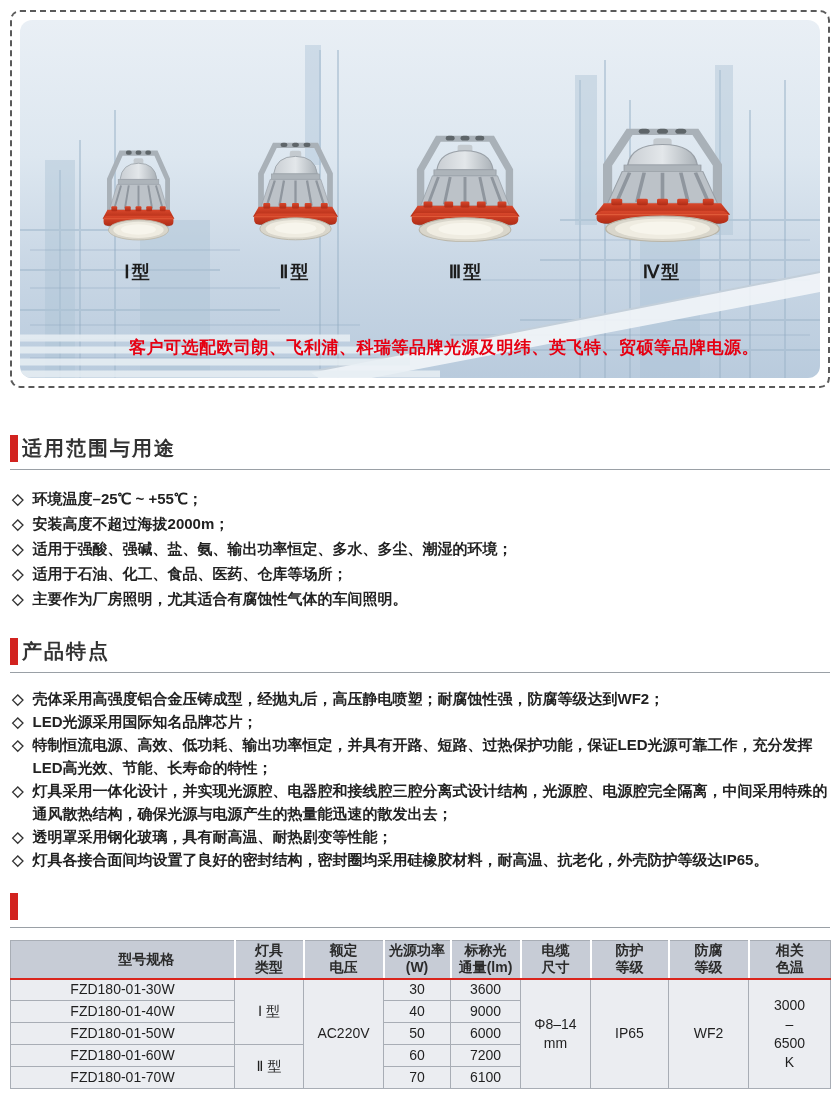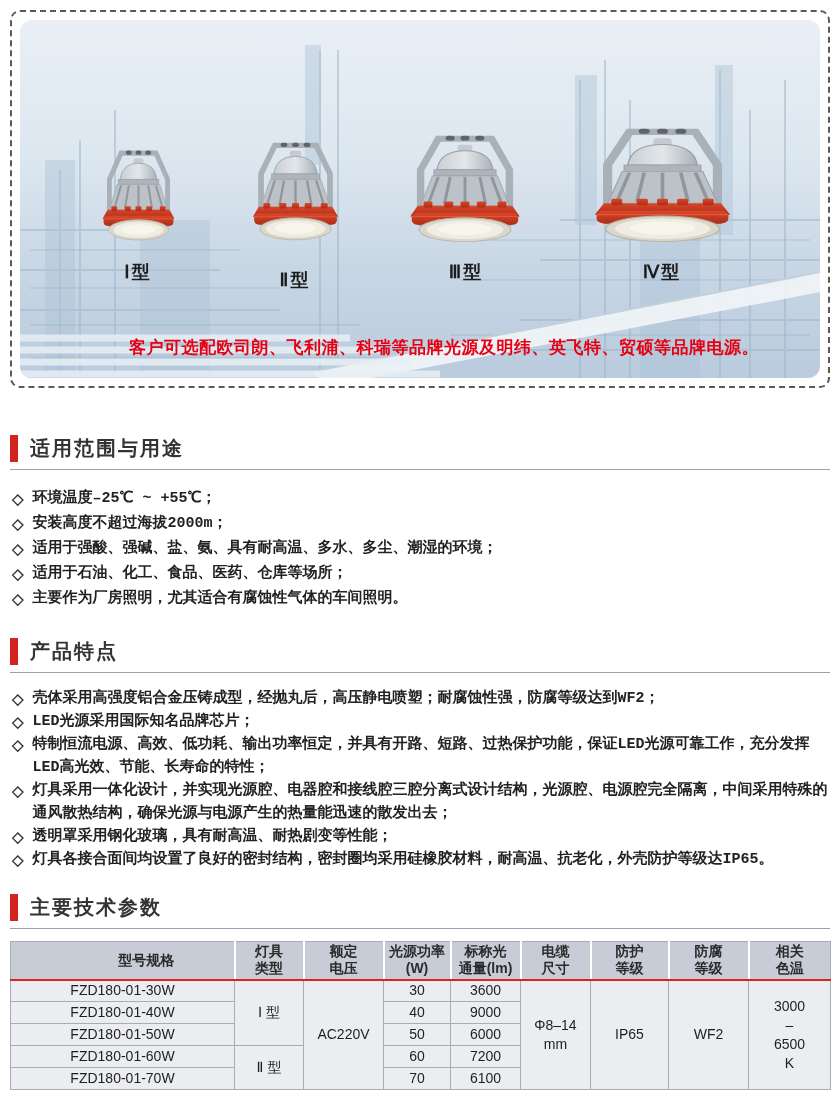--- a/index.html
+++ b/index.html
@@ -32,36 +32,36 @@
     position:absolute;
     left:0; right:0; top:316px;
     text-align:center;
     font-size:17px; font-weight:bold; color:#e60012; letter-spacing:0.5px;
     white-space:nowrap;
     margin-left:48px;
   }
 
   
   .sec-head {
-    display:flex; align-items:center; gap:12px;
+    display:flex; align-items:center; gap:4px;
     margin:0 10px;
     padding-bottom:7px;
     border-bottom:1px solid #9aa0a6;
   }
   .sec-bar { width:8px; height:27px; background:#d2231f; flex:0 0 auto; }
   .sec-title { font-size:20px; font-weight:bold; color:#333; letter-spacing:2px; line-height:28px; }
   .sec-usage   { margin-top:46px; }
   .sec-features{ margin-top:26px;align-items:center; }
   .sec-specs   { margin-top:22px; }
 
   
   .bullets { list-style:none; margin:16px 12px 0 12px; }
   .bullets li { display:flex; font-size:15px; font-weight:600; color:#222; line-height:25px; }
   .bullets .marker { flex:0 0 auto; margin-right:9px; color:#333; }
-  .bullets .btxt { flex:1 1 auto;font-family:Liberation Mono, monospace; }
+  .bullets .btxt { flex:1 1 auto; }
   .features-list { margin-top:14px; }
   .features-list li { line-height:23px; }
 
   
   table.spec {
     width:820px; margin:12px 10px 0 10px;
     border-collapse:collapse; table-layout:fixed;
     border:1px solid #a8adb5;
   }
   table.spec th {
@@ -172,21 +172,21 @@
       <use href="#lamp-shape"></use>
       </svg>
     <svg class="lamp" style="left:371px; top:102px" width="148" height="122" viewBox="0 0 100 102" preserveAspectRatio="none">
       <use href="#lamp-shape"></use>
       </svg>
     <svg class="lamp" style="left:551px; top:94px" width="183" height="130" viewBox="0 0 100 102" preserveAspectRatio="none">
       <use href="#lamp-shape"></use>
       </svg>
 
     <div class="model-label" style="left:118px; top:240px">Ⅰ型</div>
-    <div class="model-label" style="left:275px; top:248px">Ⅱ型</div>
+    <div class="model-label" style="left:275px; top:240px">Ⅱ型</div>
     <div class="model-label" style="left:446px; top:240px">Ⅲ型</div>
     <div class="model-label" style="left:642px; top:240px">Ⅳ型</div>
 
     <div class="hero-caption">客户可选配欧司朗、飞利浦、科瑞等品牌光源及明纬、英飞特、贸硕等品牌电源。</div>
   </div>
 </div>
 
 <div class="sec-head sec-usage">
   <span class="sec-bar"></span>
   <span class="sec-title">适用范围与用途</span>
@@ -195,21 +195,21 @@
   <li>
       <span class="marker">◇</span>
       <span class="btxt">环境温度–25℃ ~ +55℃；</span>
     </li>
   <li>
       <span class="marker">◇</span>
       <span class="btxt">安装高度不超过海拔2000m；</span>
     </li>
   <li>
       <span class="marker">◇</span>
-      <span class="btxt">适用于强酸、强碱、盐、氨、具有耐高温、多水、多尘、潮湿的环境；</span>
+      <span class="btxt">适用于强酸、强碱、盐、氨、输出功率恒定、多水、多尘、潮湿的环境；</span>
     </li>
   <li>
       <span class="marker">◇</span>
       <span class="btxt">适用于石油、化工、食品、医药、仓库等场所；</span>
     </li>
   <li>
       <span class="marker">◇</span>
       <span class="btxt">主要作为厂房照明，尤其适合有腐蚀性气体的车间照明。</span>
     </li>
 </ul>
@@ -240,21 +240,20 @@
       <span class="btxt">透明罩采用钢化玻璃，具有耐高温、耐热剧变等性能；</span>
     </li>
   <li>
       <span class="marker">◇</span>
       <span class="btxt">灯具各接合面间均设置了良好的密封结构，密封圈均采用硅橡胶材料，耐高温、抗老化，外壳防护等级达IP65。</span>
     </li>
 </ul>
 
 <div class="sec-head sec-specs">
   <span class="sec-bar"></span>
-  <span class="sec-title">主要技术参数</span>
 </div>
 
 <table class="spec">
   <colgroup>
     <col style="width:224px">
       <col style="width:69px">
       <col style="width:80px">
     <col style="width:67px">
       <col style="width:70px">
       <col style="width:70px">

